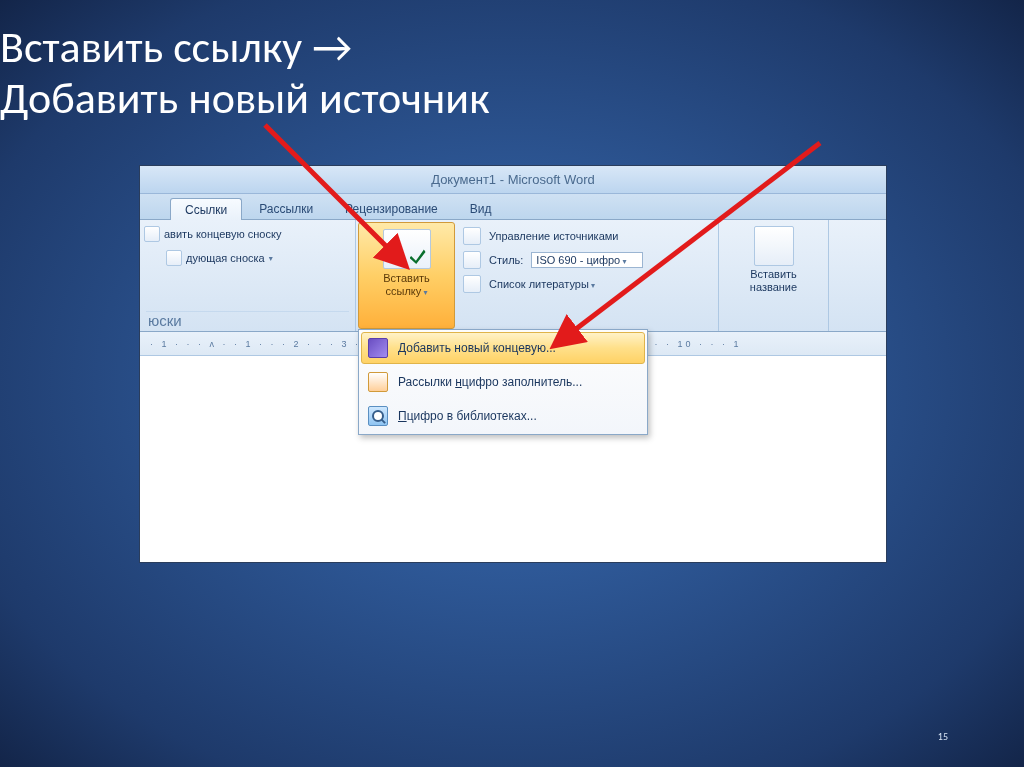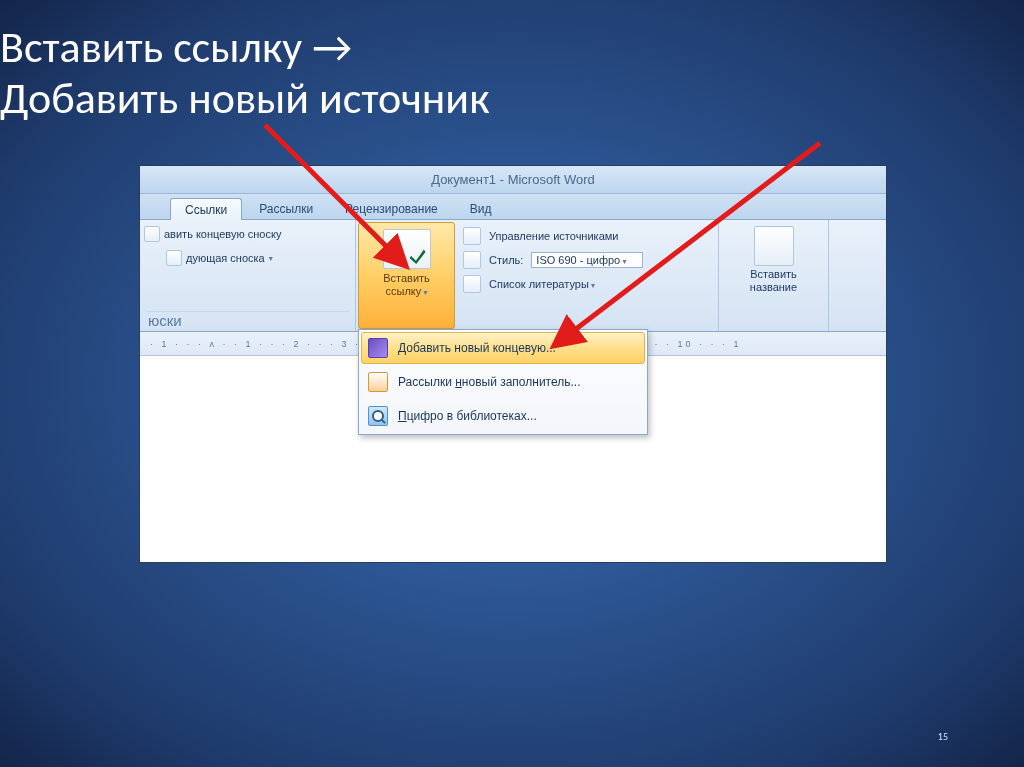--- a/index.html
+++ b/index.html
@@ -351,21 +351,21 @@
     </div>
 
     <div class="dropdown-menu">
       <div class="menu-item highlight">
         <span class="menu-icon mi-book"></span>
         <span>Добавить новый концевую...</span>
       </div>
       <div class="menu-item">
         <span class="menu-icon mi-ph"></span>
         <span>
-          <span>Рассылки </span><span class="underline-letter">н</span><span>новый заполнитель...</span>
+          <span>Рассылки </span><span class="underline-letter">н</span><span>цифро заполнитель...</span>
         </span>
       </div>
       <div class="menu-item">
         <span class="menu-icon mi-srch"></span>
         <span>
           <span class="underline-letter">П</span><span>цифро в библиотеках...</span>
         </span>
       </div>
     </div>
 

